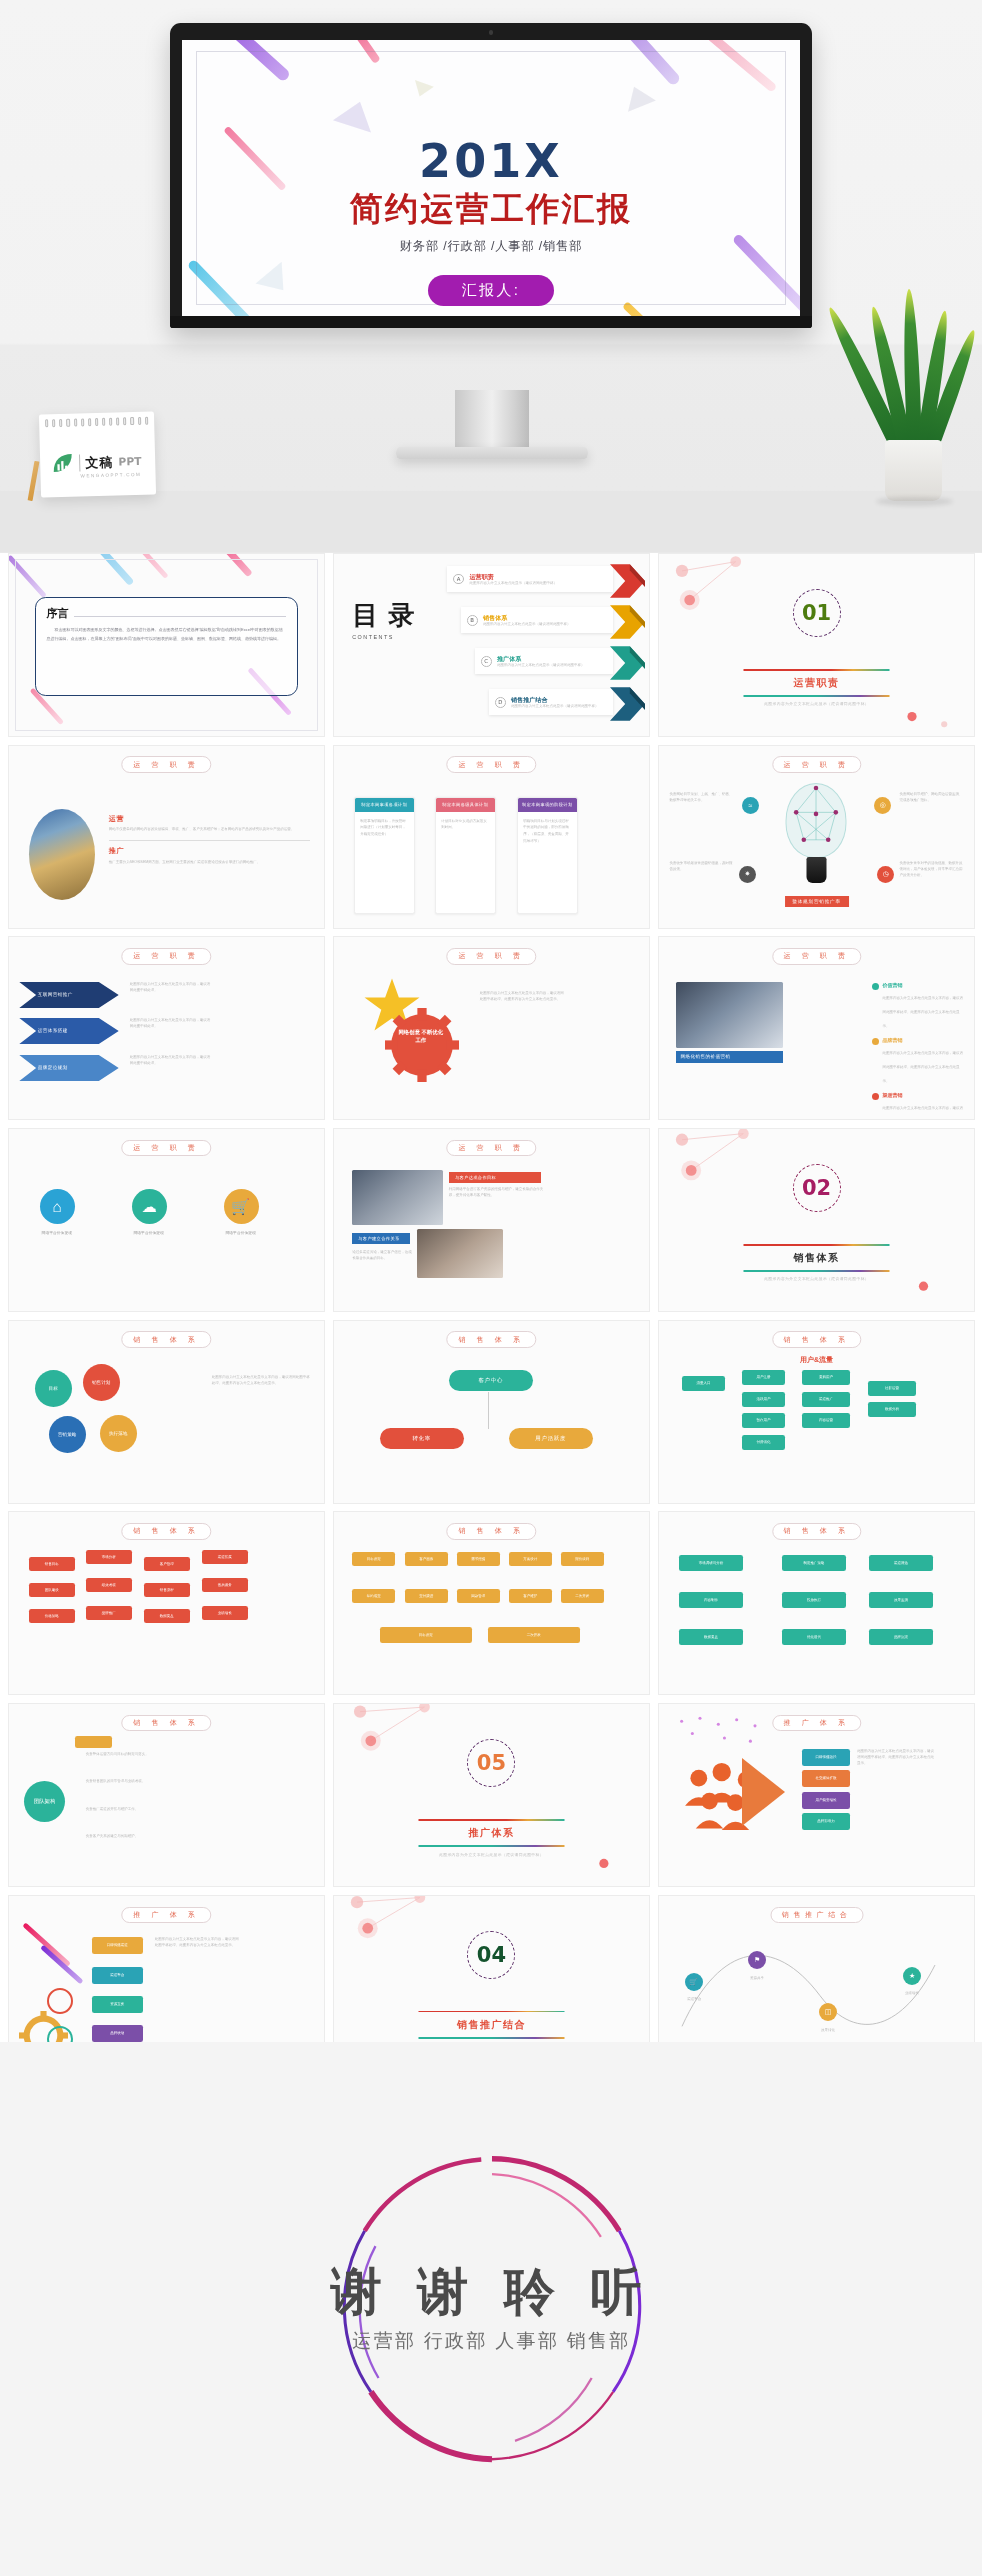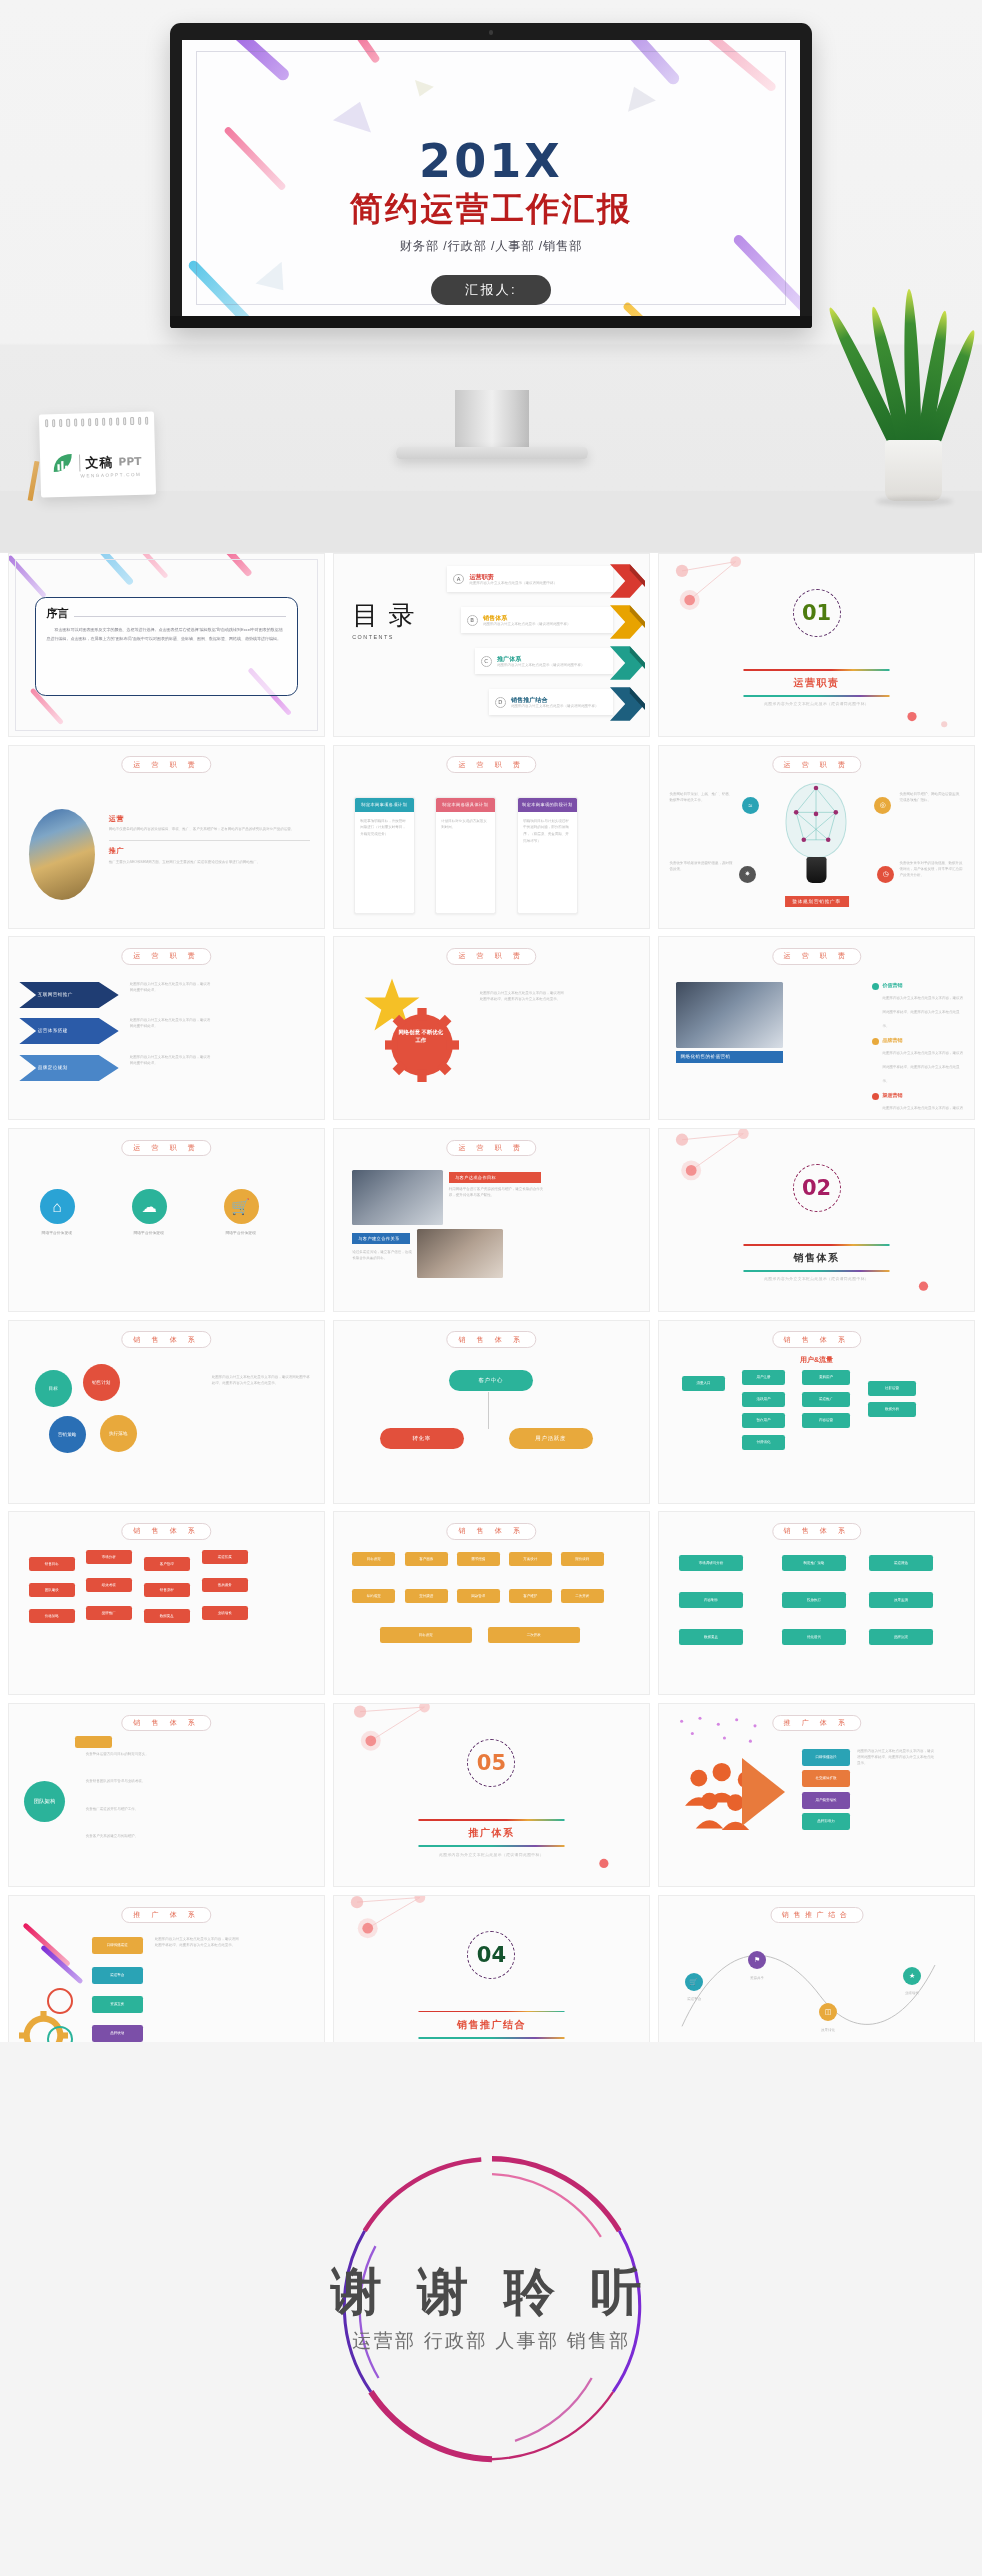--- a/index.html
+++ b/index.html
@@ -39,22 +39,22 @@
                        border:0.8px solid rgba(120,120,150,.25); }
   .streak { position:absolute; border-radius:76px; transform-origin:center; }
   .tri { position:absolute; width:0; height:0; }
 
   .hero-title-wrap { position:absolute; left:0; right:0; top:98px; text-align:center; z-index:5; }
   .hero-year { font-size:46px; font-weight:bold; color:#22406e; letter-spacing:3.1px;
                line-height:1; font-family:"DejaVu Sans",sans-serif; }
   .hero-main { font-size:33px; font-weight:bold; color:#b91c1c; letter-spacing:2.3px;
                line-height:1.22; margin-top:4.6px; }
   .hero-sub { font-size:12.3px; color:#4a4a55; letter-spacing:0.8px; margin-top:9.2px; }
-  .hero-btn { display:inline-block; margin-top:20px; background:#404040; color:#fff;
-              font-size:13px; letter-spacing:2.3px; padding:6.1px 34px; border-radius:76px;
+  .hero-btn { display:inline-block; margin-top:20px; background:#a21caf; color:#fff;
+              font-size:15px; letter-spacing:2.3px; padding:6.1px 34px; border-radius:76px;
               border:none; cursor:pointer; }
 
   
   .plant { position:absolute; left:850px; top:230px; width:123px; height:276px; }
   .leaf { position:absolute; bottom:60px; left:54px; width:15.4px; height:138px;
           background:linear-gradient(180deg,#cfe04a 0%,#3d8f33 22%,#1f6b27 100%);
           border-radius:50% 50% 18% 18%/70% 70% 8% 8%; transform-origin:bottom center; }
   .pot { position:absolute; bottom:4.6px; left:35px; width:57px; height:61px;
          background:linear-gradient(180deg,#f3f3f1,#dedcd8); border-radius:4.6px 4.6px 9.2px 9.2px; }
   .pot-shadow { position:absolute; bottom:0; left:26px; width:77px; height:9.2px;
@@ -94,21 +94,21 @@
              display:flex; align-items:center; justify-content:center;
              font-size:21px; font-weight:bold; font-family:"DejaVu Sans",sans-serif; }
   .sec-label-box { position:absolute; left:50%; top:115px; transform:translateX(-50%);
                    width:169px; text-align:center; }
   .sec-rule { height:1.5px; margin:0 auto; }
   .sec-label { font-size:10px; font-weight:bold; letter-spacing:1.5px; padding:5.4px 0; }
   .sec-desc { font-size:3.8px; color:#bdbdbd; letter-spacing:0.4px; margin-top:4.6px; }
 
   
   .toc-left { position:absolute; left:18.4px; top:48px; }
-  .toc-cn { font-size:26px; font-weight:normal; color:#1b1b1b; line-height:1.05; letter-spacing:1.5px; }
+  .toc-cn { font-size:26px; font-weight:bold; color:#1b1b1b; line-height:1.05; letter-spacing:1.5px; }
   .toc-en { font-size:5.4px; letter-spacing:1.5px; color:#555; margin-top:4.6px; }
   .toc-items { position:absolute; left:92px; top:6.1px; right:4.6px; }
   .toc-item { position:relative; height:38px; margin-bottom:3.1px; display:flex; align-items:center; }
   .toc-card { background:#fff; box-shadow:0 0.8px 3.1px rgba(0,0,0,.10); height:26px;
               flex:1; display:flex; align-items:center; gap:5.4px; padding:0 6.1px; }
   .toc-badge { width:10.7px; height:10.7px; border-radius:50%; border:0.8px solid #bbb;
                font-size:5.4px; display:flex; align-items:center; justify-content:center;
                font-family:"DejaVu Sans",sans-serif; color:#666; flex:0 0 auto; }
   .toc-tx-t { font-size:6.1px; font-weight:bold; line-height:1.3; }
   .toc-tx-d { font-size:3.5px; color:#b9b9b9; line-height:1.3; }

